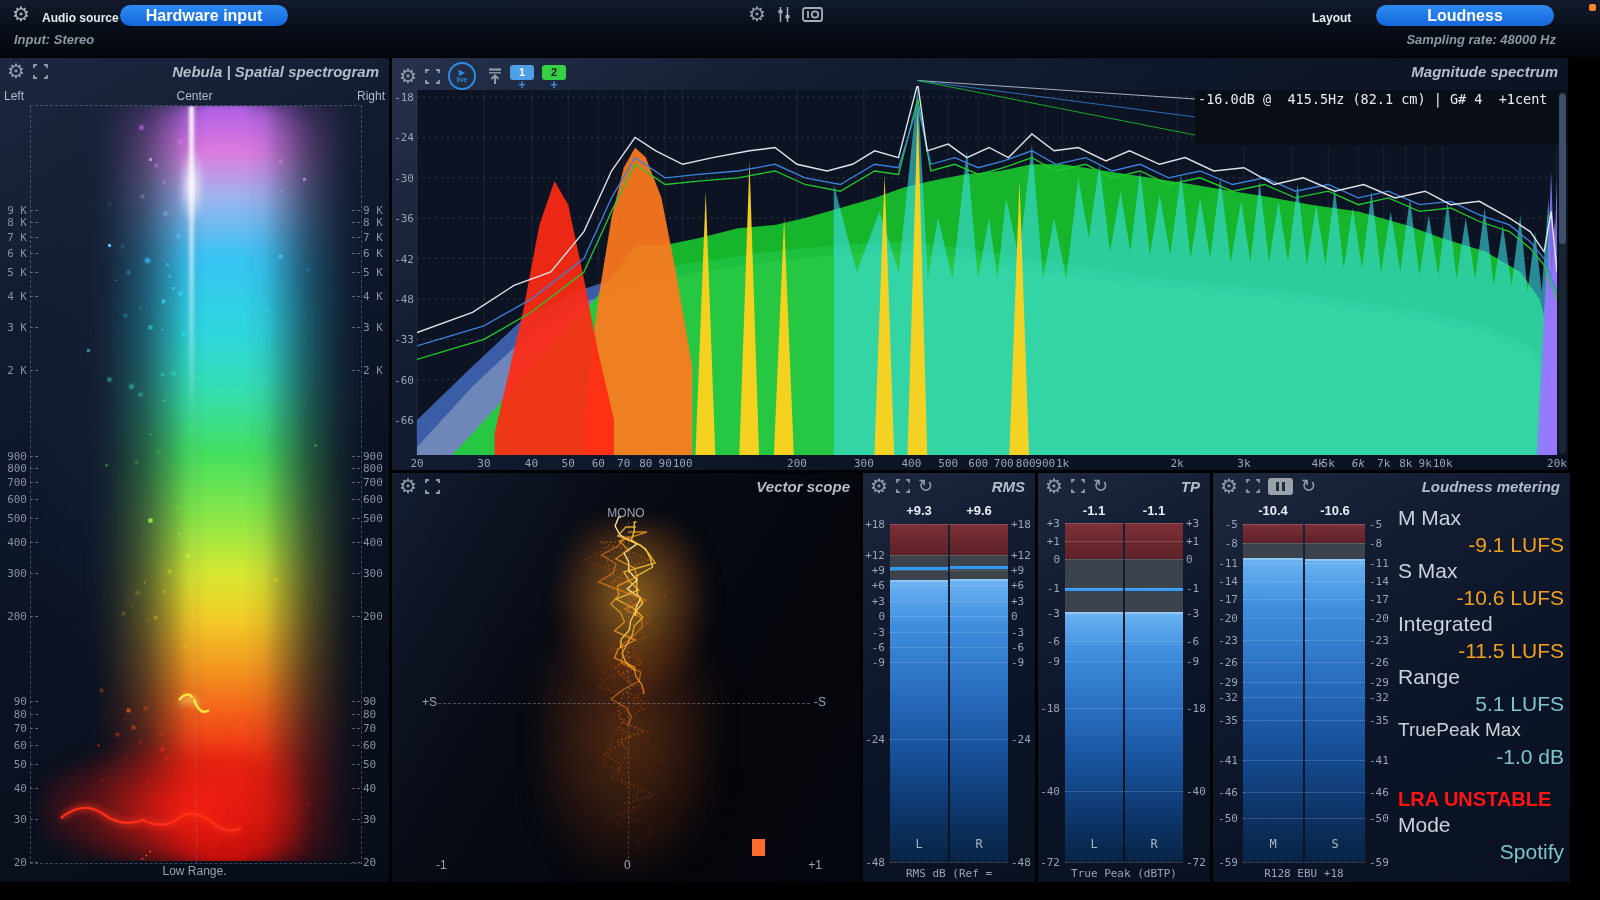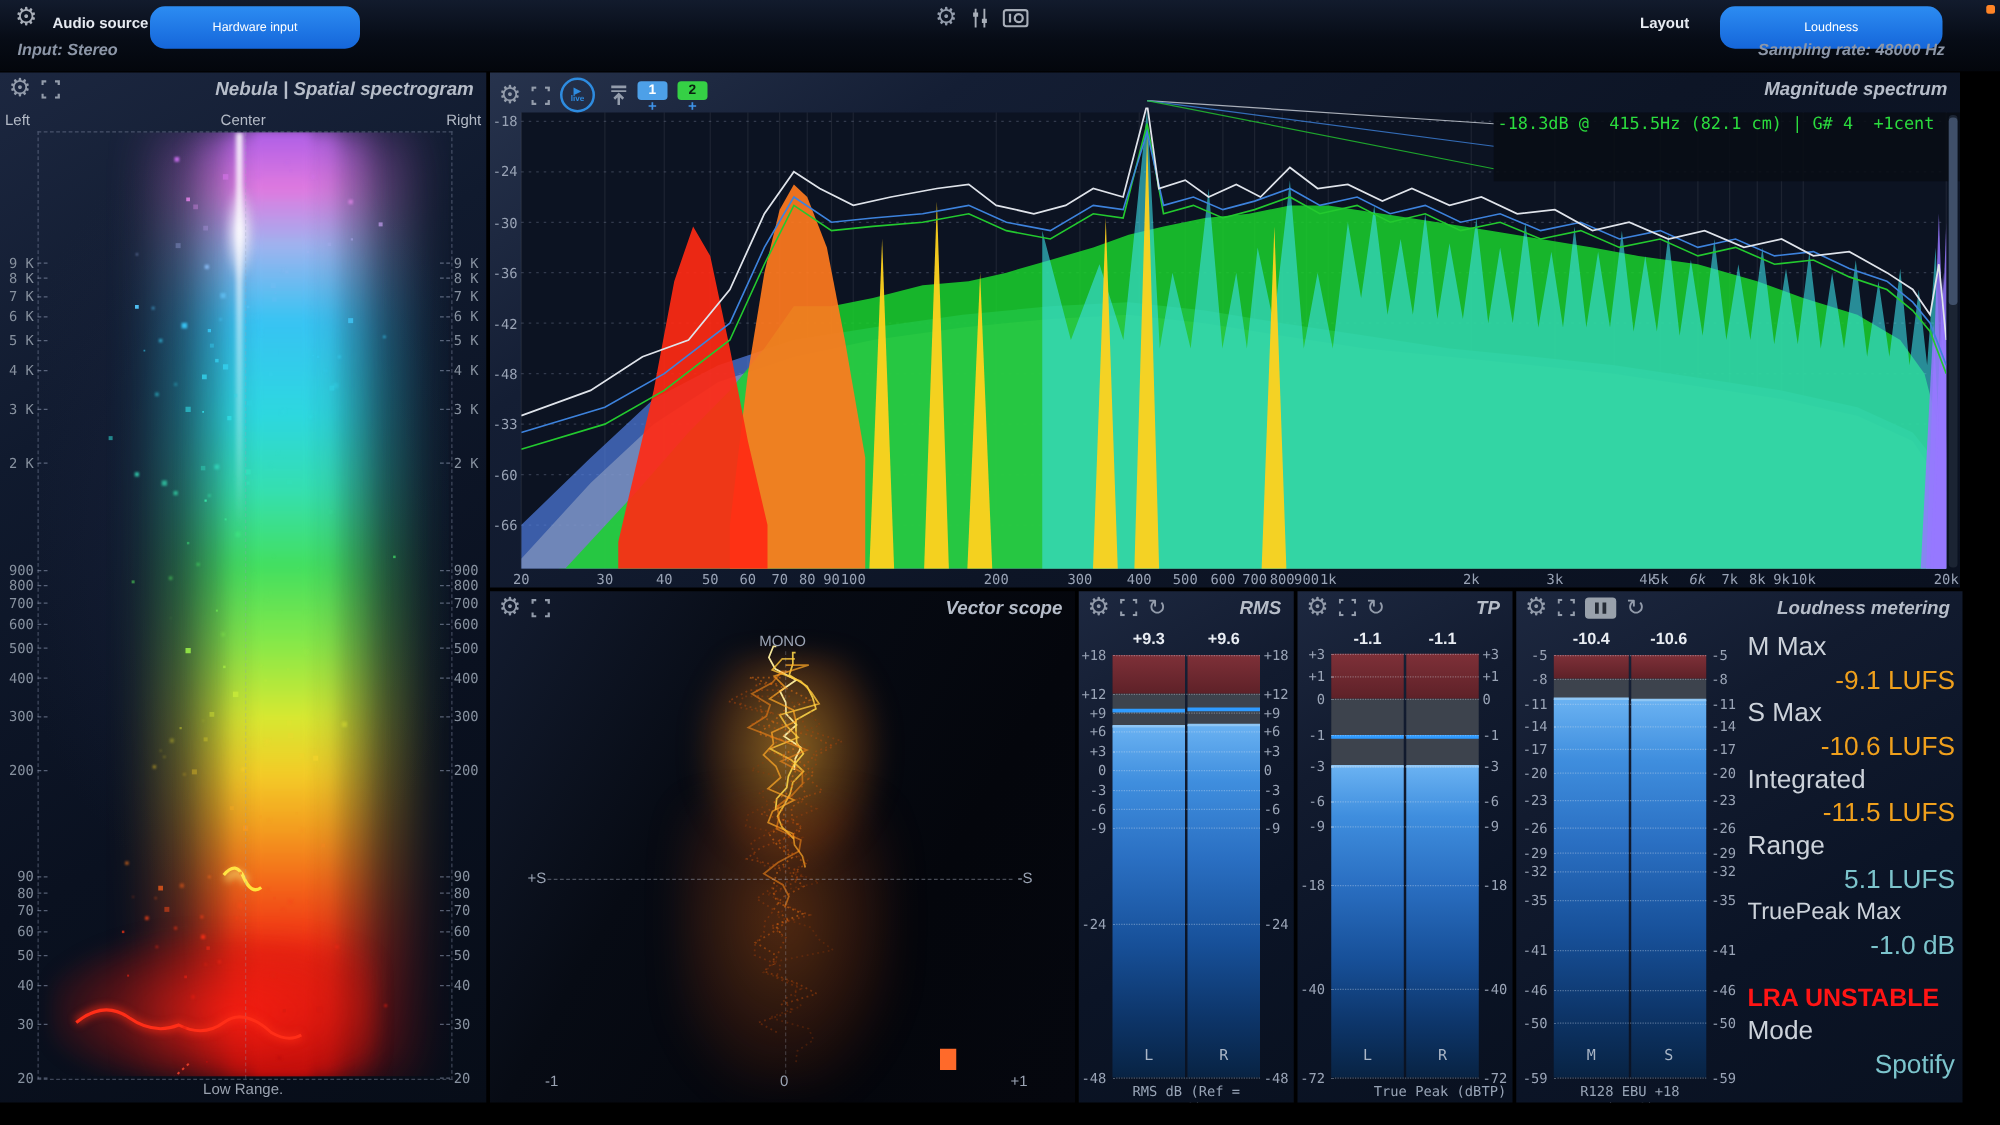--- a/index.html
+++ b/index.html
@@ -11,22 +11,22 @@
   .picons{position:absolute;left:7px;top:4px;display:flex;align-items:center;gap:8px;color:#939cab;}
   .ptitle{position:absolute;right:10px;top:5px;font-style:italic;font-weight:bold;font-size:15px;color:#b6bdc9;}
   .icon{font-size:18px;line-height:18px;color:#939cab;cursor:pointer;}
   .gear{font-size:20px;}
   svg.lineicon{display:block;}
   
   #topbar{position:absolute;left:0;top:0;width:1600px;height:57px;z-index:50;
     background:linear-gradient(180deg,#121b2d 0%,#070c16 55%,#03060c 100%);}
   .tb-label{position:absolute;font-size:12px;font-weight:bold;color:#e6eaf1;}
   .tb-sub{position:absolute;font-size:13px;font-weight:bold;font-style:italic;color:#8d97a8;}
-  .tb-btn{position:absolute;height:34px;border-radius:12px;border:none;cursor:pointer;
-    background:linear-gradient(180deg,#2c8cf2,#1566da);color:#fff;font-weight:normal;font-size:10px;
+  .tb-btn{position:absolute;height:21px;border-radius:12px;border:none;cursor:pointer;
+    background:linear-gradient(180deg,#2c8cf2,#1566da);color:#fff;font-weight:bold;font-size:16px;
     font-family:"Liberation Sans",sans-serif;}
   .tb-dot{position:absolute;left:1589px;top:4px;width:7px;height:7px;border-radius:2px;background:#ff8426;}
   
   #p-spectrogram{left:0;top:58px;width:389px;height:824px;background:linear-gradient(150deg,#1c2740 0%,#101a2e 30%,#0a1120 65%,#070d18 100%);}
   .lcr{position:absolute;top:31px;font-size:12px;color:#b3bac6;z-index:25;}
   .spec-box{position:absolute;left:30px;top:47px;width:330px;height:757px;border:1px dashed rgba(150,160,185,.38);z-index:20;}
   .spec-box:before{content:"";position:absolute;left:50%;top:0;bottom:0;border-left:1px dashed rgba(150,160,185,.28);}
   .spec-viz{position:absolute;left:31px;top:48px;width:328px;height:755px;overflow:hidden;z-index:10;background:
      radial-gradient(ellipse 260px 420px at 50% 40%,rgba(30,40,70,.5),rgba(5,8,16,0) 75%);}
   .rain{position:absolute;top:0;height:100%;}
@@ -387,21 +387,21 @@
         <div class="fq-lab mono" style="left: 926px; top: 399px;">4k</div>
         <div class="fq-lab mono" style="left: 936.217px; top: 399px;">5k</div>
         <div class="fq-lab mono" style="left: 966.306px; top: 399px; font-style: italic;">6k</div>
         <div class="fq-lab mono" style="left: 991.746px; top: 399px;">7k</div>
         <div class="fq-lab mono" style="left: 1013.78px; top: 399px;">8k</div>
         <div class="fq-lab mono" style="left: 1033.22px; top: 399px;">9k</div>
         <div class="fq-lab mono" style="left: 1050.61px; top: 399px;">10k</div>
         <div class="fq-lab mono" style="left: 1165px; top: 399px;">20k</div>
       </div>
     <div id="readout-box" class="mono">
-        <div class="ro-row mono" style="color: rgb(43, 220, 62);">-18.3dB @  415.5Hz (82.1 cm) | G# 4  +1cent</div>
+        <div class="ro-row mono" style="color: rgb(232, 235, 240);">-16.0dB @  415.5Hz (82.1 cm) | G# 4  +1cent</div>
       </div>
     <div class="spec-scroll">
         <i></i>
       </div>
   </section>
 
   <section class="panel" id="p-scope">
     <div class="phead">
       <div class="picons">
         <span class="icon gear">⚙</span>
@@ -558,21 +558,21 @@
         <div class="m-tick-lab mono" style="left: 148px; top: 154px;">-9</div>
         <div class="m-tick-line" style="left: 27px; top: 207px; width: 118px;"></div>
         <div class="m-tick-lab mono" style="left: 0px; top: 201px; width: 22px; text-align: right;">-18</div>
         <div class="m-tick-lab mono" style="left: 148px; top: 201px;">-18</div>
         <div class="m-tick-line" style="left: 27px; top: 290px; width: 118px;"></div>
         <div class="m-tick-lab mono" style="left: 0px; top: 284px; width: 22px; text-align: right;">-40</div>
         <div class="m-tick-lab mono" style="left: 148px; top: 284px;">-40</div>
         <div class="m-tick-line" style="left: 27px; top: 361px; width: 118px;"></div>
         <div class="m-tick-lab mono" style="left: 0px; top: 355px; width: 22px; text-align: right;">-72</div>
         <div class="m-tick-lab mono" style="left: 148px; top: 355px;">-72</div>
-        <div class="m-cap mono" style="left: 27px; top: 366px; width: 118px; margin-left: 28px;">True Peak (dBTP)</div>
+        <div class="m-cap mono" style="left: 27px; top: 366px; width: 118px;">True Peak (dBTP)</div>
       </div>
   </section>
 
   <section class="panel meter-panel" id="p-loud">
     <div class="phead">
       <div class="picons">
         <span class="icon gear">⚙</span>
         <span>
           <svg class="lineicon" width="14" height="14" viewBox="0 0 15 15">
               <path d="M1 4 V1 H4 M11 1 H14 V4 M14 11 V14 H11 M4 14 H1 V11" fill="none" stroke="currentColor" stroke-width="1.8"></path>

